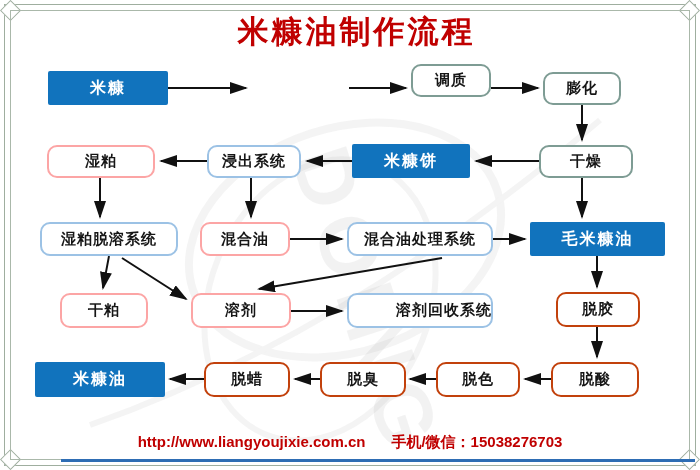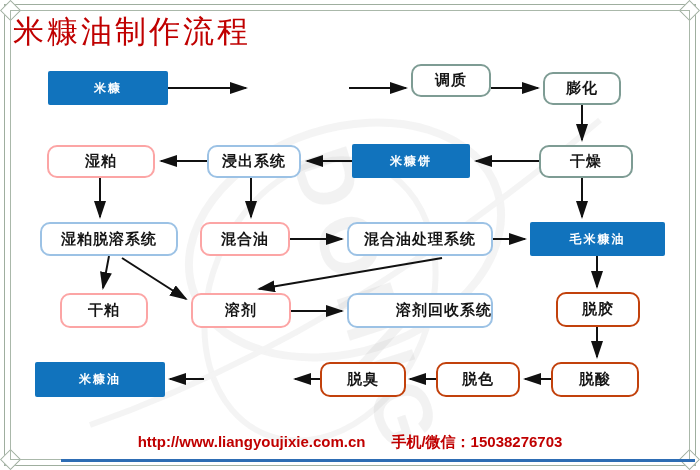--- a/index.html
+++ b/index.html
@@ -8,34 +8,34 @@
     font-family:"Liberation Sans","DejaVu Sans",sans-serif;overflow:hidden;
   }
   
   .frame-outer{position:absolute;left:4px;top:4px;right:4px;bottom:4px;border:1px solid #9fae9f;pointer-events:none;}
   .frame-inner{position:absolute;left:10px;top:10px;right:10px;bottom:10px;border:1px solid #aab8aa;pointer-events:none;}
   .corner{position:absolute;width:13px;height:13px;border:1px solid #9fae9f;background:#fff;transform:rotate(45deg);}
   .c-tl{left:-2px;top:-2px;} .c-tr{right:-2px;top:-2px;} .c-bl{left:-2px;bottom:-2px;} .c-br{right:-2px;bottom:-2px;}
   .bottom-line{position:absolute;left:61px;top:459px;width:634px;height:3px;background:#2e6db4;}
 
   .page-title{
-    position:absolute;left:0;right:0;top:11px;
-    font-size:31px;font-weight:normal;color:#c00000;letter-spacing:3px;
+    position:absolute;left:0;right:0;top:11px;text-align:center;
+    font-size:31px;font-weight:bold;color:#c00000;letter-spacing:3px;
     font-family:"DejaVu Serif","Liberation Serif",serif;
     padding-left:13px;
   }
 
   .watermark{position:absolute;left:0;top:0;pointer-events:none;}
 
   .node{
     position:absolute;display:flex;align-items:center;justify-content:center;
     background:#fff;border-radius:10px;font-weight:bold;font-size:15px;color:#161616;
     box-sizing:border-box;letter-spacing:1px;white-space:nowrap;
   }
-  .blue{background:#1173bd;color:#ffffff;border:none;font-size:12px;border-radius:2px;letter-spacing:2px;}
+  .blue{background:#1173bd;color:#ffffff;border:none;font-size:16px;border-radius:2px;letter-spacing:2px;}
   .sage{border:2px solid #7e9c94;}
   .gold{border:2px solid #fca5a5;}
   .lblue{border:2px solid #9cc2e5;}
   .green{border:2px solid #c2410c;}
 
   .n0 {left:48px; top:71px; width:120px;height:34px;}
   .n1 {left:252px;top:72px; width:97px; height:33px;}
   .n2 {left:411px;top:64px; width:80px; height:33px;}
   .n3 {left:543px;top:72px; width:78px; height:33px;}
   .n4 {left:47px; top:145px;width:108px;height:33px;}
@@ -128,20 +128,21 @@
   <div class="node sage  n7">干燥</div>
   <div class="node lblue n8">湿粕脱溶系统</div>
   <div class="node gold  n9">混合油</div>
   <div class="node lblue n10">混合油处理系统</div>
   <div class="node blue  n11">毛米糠油</div>
   <div class="node gold  n12">干粕</div>
   <div class="node gold  n13">溶剂</div>
   <div class="node lblue n14">溶剂回收系统</div>
   <div class="node green n15">脱胶</div>
   <div class="node blue  n16">米糠油</div>
+  <div class="node green n17">脱蜡</div>
   <div class="node green n18">脱臭</div>
   <div class="node green n19">脱色</div>
   <div class="node green n20">脱酸</div>
 
   <div class="footer">
     <span>http://www.liangyoujixie.com.cn</span><span class="gap"></span><span>手机/微信：15038276703</span>
   </div>
 
 </div>
 

